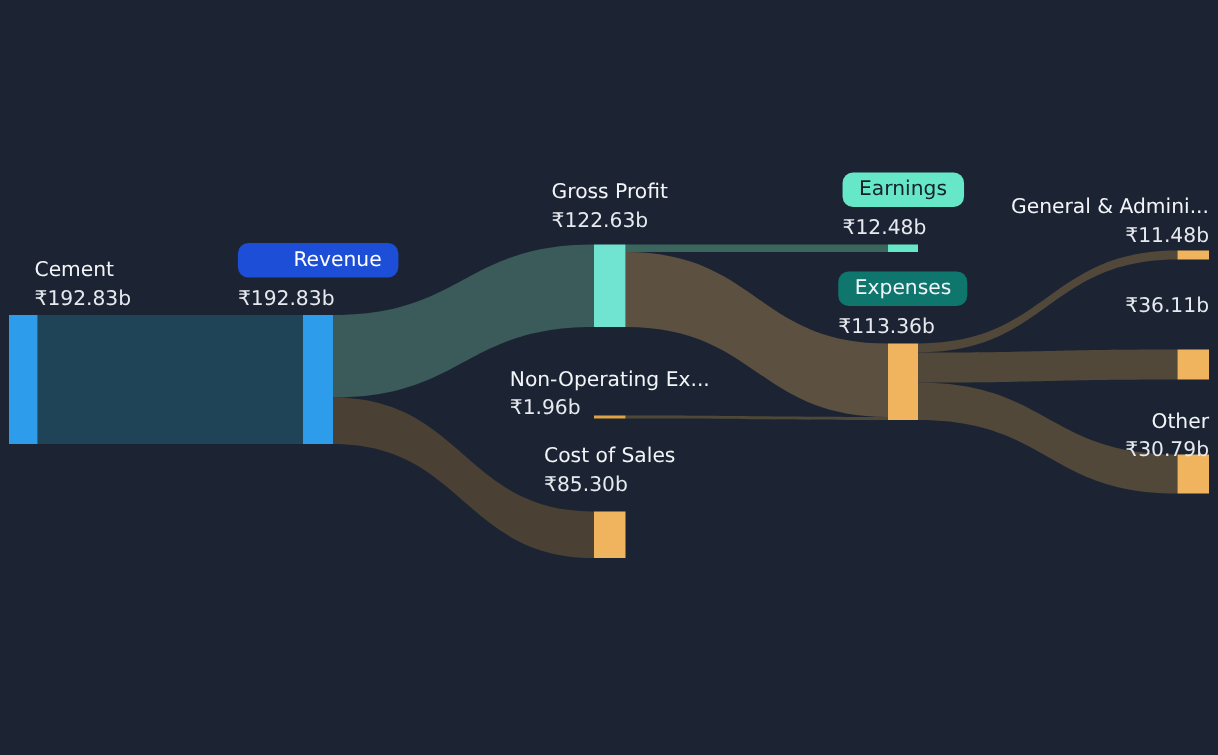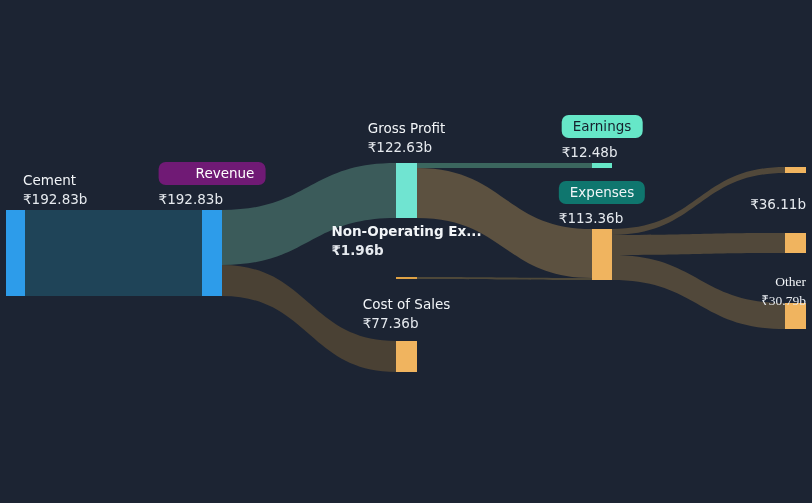--- a/index.html
+++ b/index.html
@@ -57,36 +57,40 @@
       <rect x="592" y="229" width="20" height="51" fill="#F0B45F"></rect>
       <rect x="785" y="167" width="21" height="6" fill="#F0B45F"></rect>
       <rect x="785" y="233" width="21" height="20" fill="#F0B45F"></rect>
       <rect x="785" y="303" width="21" height="26" fill="#F0B45F"></rect>
     </svg>
   <div id="labels">
       <div class="node-label align-left" style="top: 171px; left: 8px;">
         <div>Cement</div>
         <div class="value">₹192.83b</div>
       </div>
-      <div class="node-label align-center" style="top: 162px; left: 212px; transform: translateX(-50%);"><span class="pill" style="background: #701a75; color: rgb(255, 255, 255); padding-left: 37px;">Revenue</span><div class="value">₹192.83b</div></div>
+      <div class="node-label align-center" style="top: 162px; left: 212px; transform: translateX(-50%);"><span class="pill" style="background: #1d4ed8; color: rgb(255, 255, 255); padding-left: 37px;">Revenue</span><div class="value">₹192.83b</div></div>
       <div class="node-label align-center" style="top: 119px; left: 406.5px; transform: translateX(-50%);">
         <div>Gross Profit</div>
         <div class="value">₹122.63b</div>
       </div>
-      <div class="node-label align-center" style="top: 222px; left: 406.5px; transform: translateX(-50%); font-weight: bold;">
+      <div class="node-label align-center" style="top: 244px; left: 406.5px; transform: translateX(-50%);">
         <div>Non-Operating Ex...</div>
         <div class="value">₹1.96b</div>
       </div>
       <div class="node-label align-center" style="top: 295px; left: 406.5px; transform: translateX(-50%);">
         <div>Cost of Sales</div>
-        <div class="value">₹77.36b</div>
+        <div class="value">₹85.30b</div>
       </div>
       <div class="node-label align-center" style="top: 115px; left: 602px; transform: translateX(-50%);"><span class="pill" style="background: rgb(102, 231, 200); color: rgb(22, 32, 45);">Earnings</span><div class="value">₹12.48b</div></div>
       <div class="node-label align-center" style="top: 181px; left: 602px; transform: translateX(-50%);"><span class="pill" style="background: #0f766e; color: rgb(242, 245, 248);">Expenses</span><div class="value">₹113.36b</div></div>
+      <div class="node-label align-right" style="top: 129px; right: 6px;">
+        <div>General &amp; Admini...</div>
+        <div class="value">₹11.48b</div>
+      </div>
       <div class="node-label align-right" style="top: 195px; right: 6px;">
         <div class="value">₹36.11b</div>
       </div>
-      <div class="node-label align-right" style="top: 272px; right: 6px; font-family: Liberation Serif, serif;">
+      <div class="node-label align-right" style="top: 272px; right: 6px;">
         <div>Other</div>
         <div class="value">₹30.79b</div>
       </div>
     </div>
 </div>
 
 </body></html>

